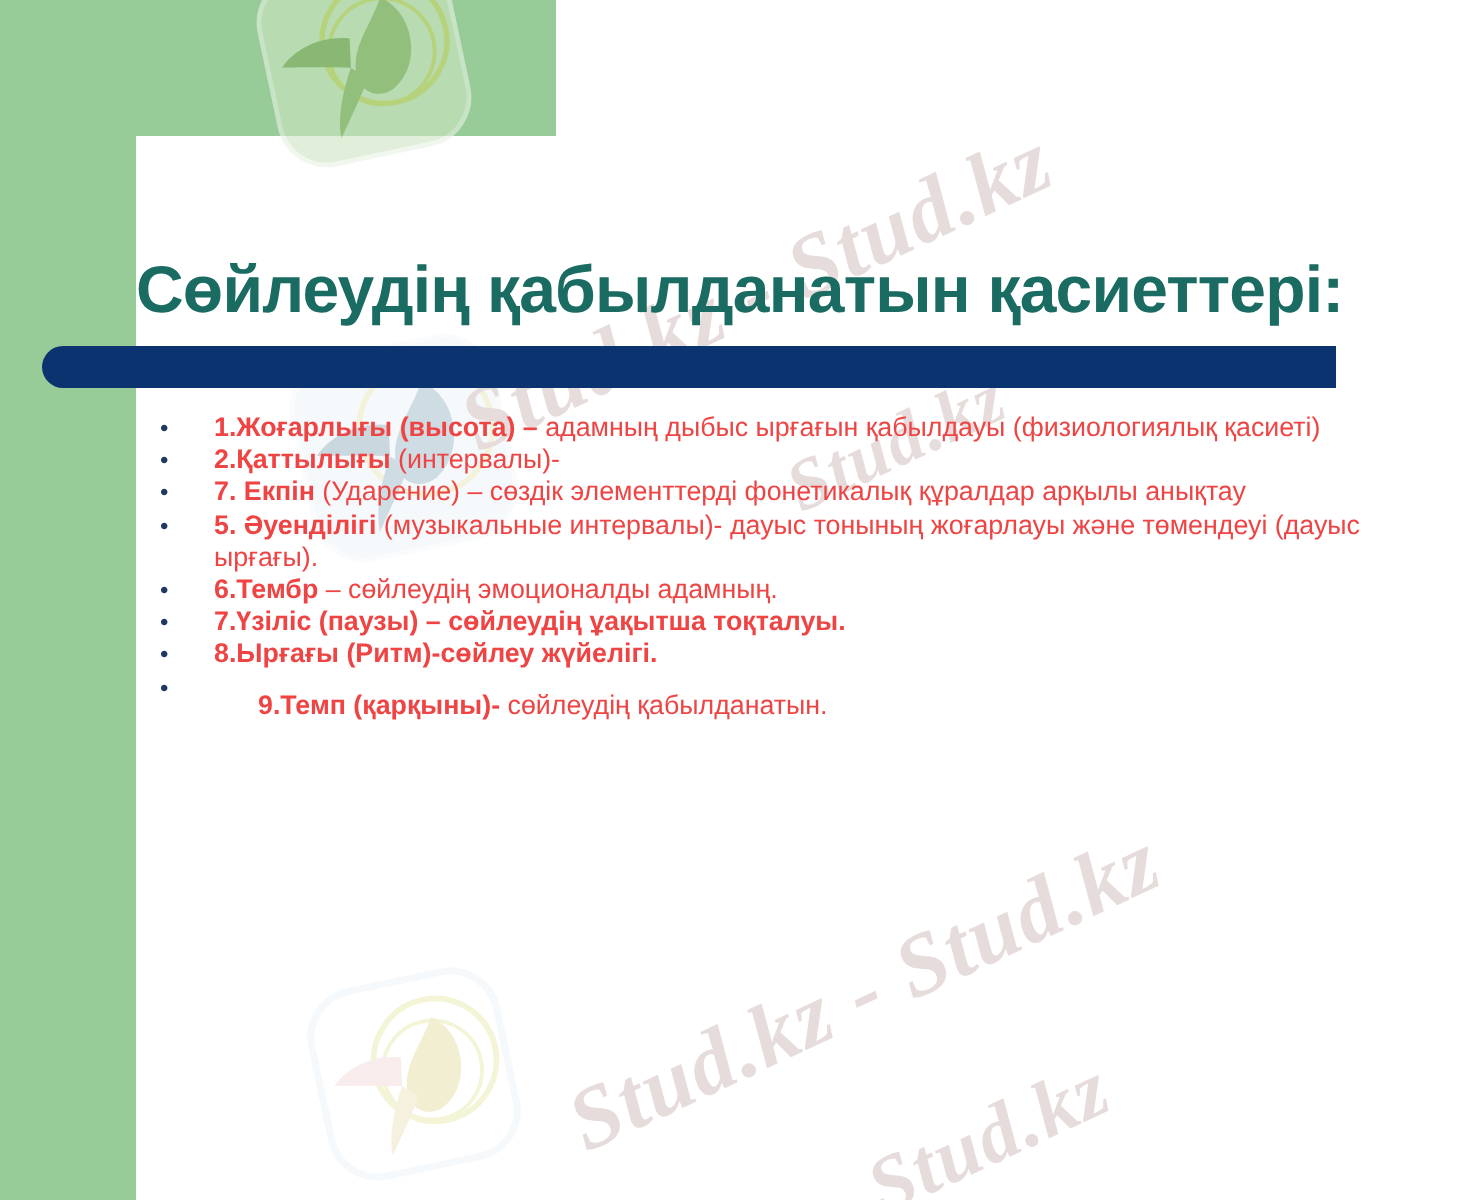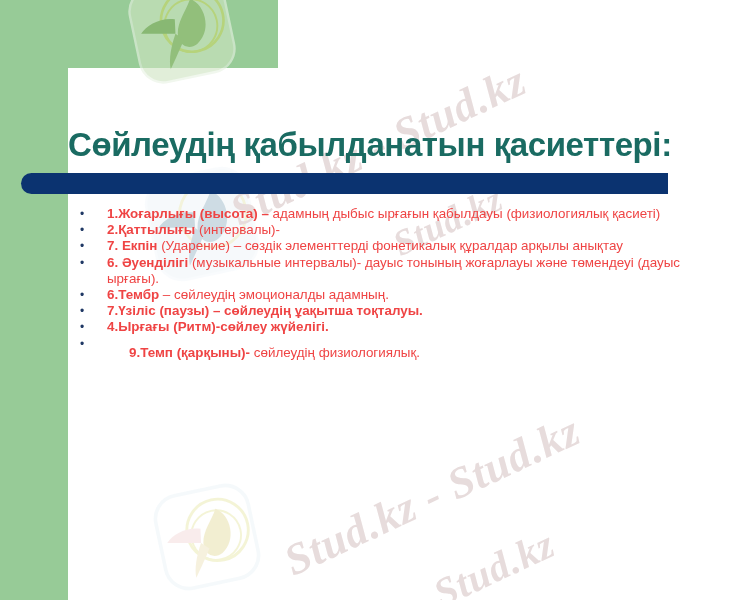--- a/index.html
+++ b/index.html
@@ -175,29 +175,29 @@
     <li class="bullet-item">
       <span class="item-text"><b>1.Жоғарлығы (высота) –</b><span> адамның дыбыс ырғағын қабылдауы (физиологиялық қасиеті)</span></span>
     </li>
     <li class="bullet-item">
       <span class="item-text"><b>2.Қаттылығы</b><span> (интервалы)-</span></span>
     </li>
     <li class="bullet-item">
       <span class="item-text"><b>7. Екпін</b><span> (Ударение) – сөздік элементтерді фонетикалық құралдар арқылы анықтау</span></span>
     </li>
     <li class="bullet-item">
-      <span class="item-text"><b>6. Әуенділігі</b><span> (музыкальные интервалы)- дауыс тонының жоғарлауы және төмендеуі (дауыс ырғағы).</span></span>
+      <span class="item-text"><b>5. Әуенділігі</b><span> (музыкальные интервалы)- дауыс тонының жоғарлауы және төмендеуі (дауыс ырғағы).</span></span>
     </li>
     <li class="bullet-item">
       <span class="item-text"><b>6.Тембр</b><span> – сөйлеудің эмоционалды адамның.</span></span>
     </li>
     <li class="bullet-item">
       <span class="item-text"><b>7.Үзіліс (паузы) – сөйлеудің ұақытша тоқталуы.</b><span></span></span>
     </li>
     <li class="bullet-item">
-      <span class="item-text"><b>4.Ырғағы (Ритм)-сөйлеу жүйелігі.</b><span></span></span>
+      <span class="item-text"><b>8.Ырғағы (Ритм)-сөйлеу жүйелігі.</b><span></span></span>
     </li>
     <li class="bullet-item no-marker-gap">
-      <span class="indent-line"><b>9.Темп (қарқыны)-</b><span> сөйлеудің физиологиялық.</span></span>
+      <span class="indent-line"><b>9.Темп (қарқыны)-</b><span> сөйлеудің қабылданатын.</span></span>
     </li>
   </ul>
 
 </div>
 
 </body></html>

